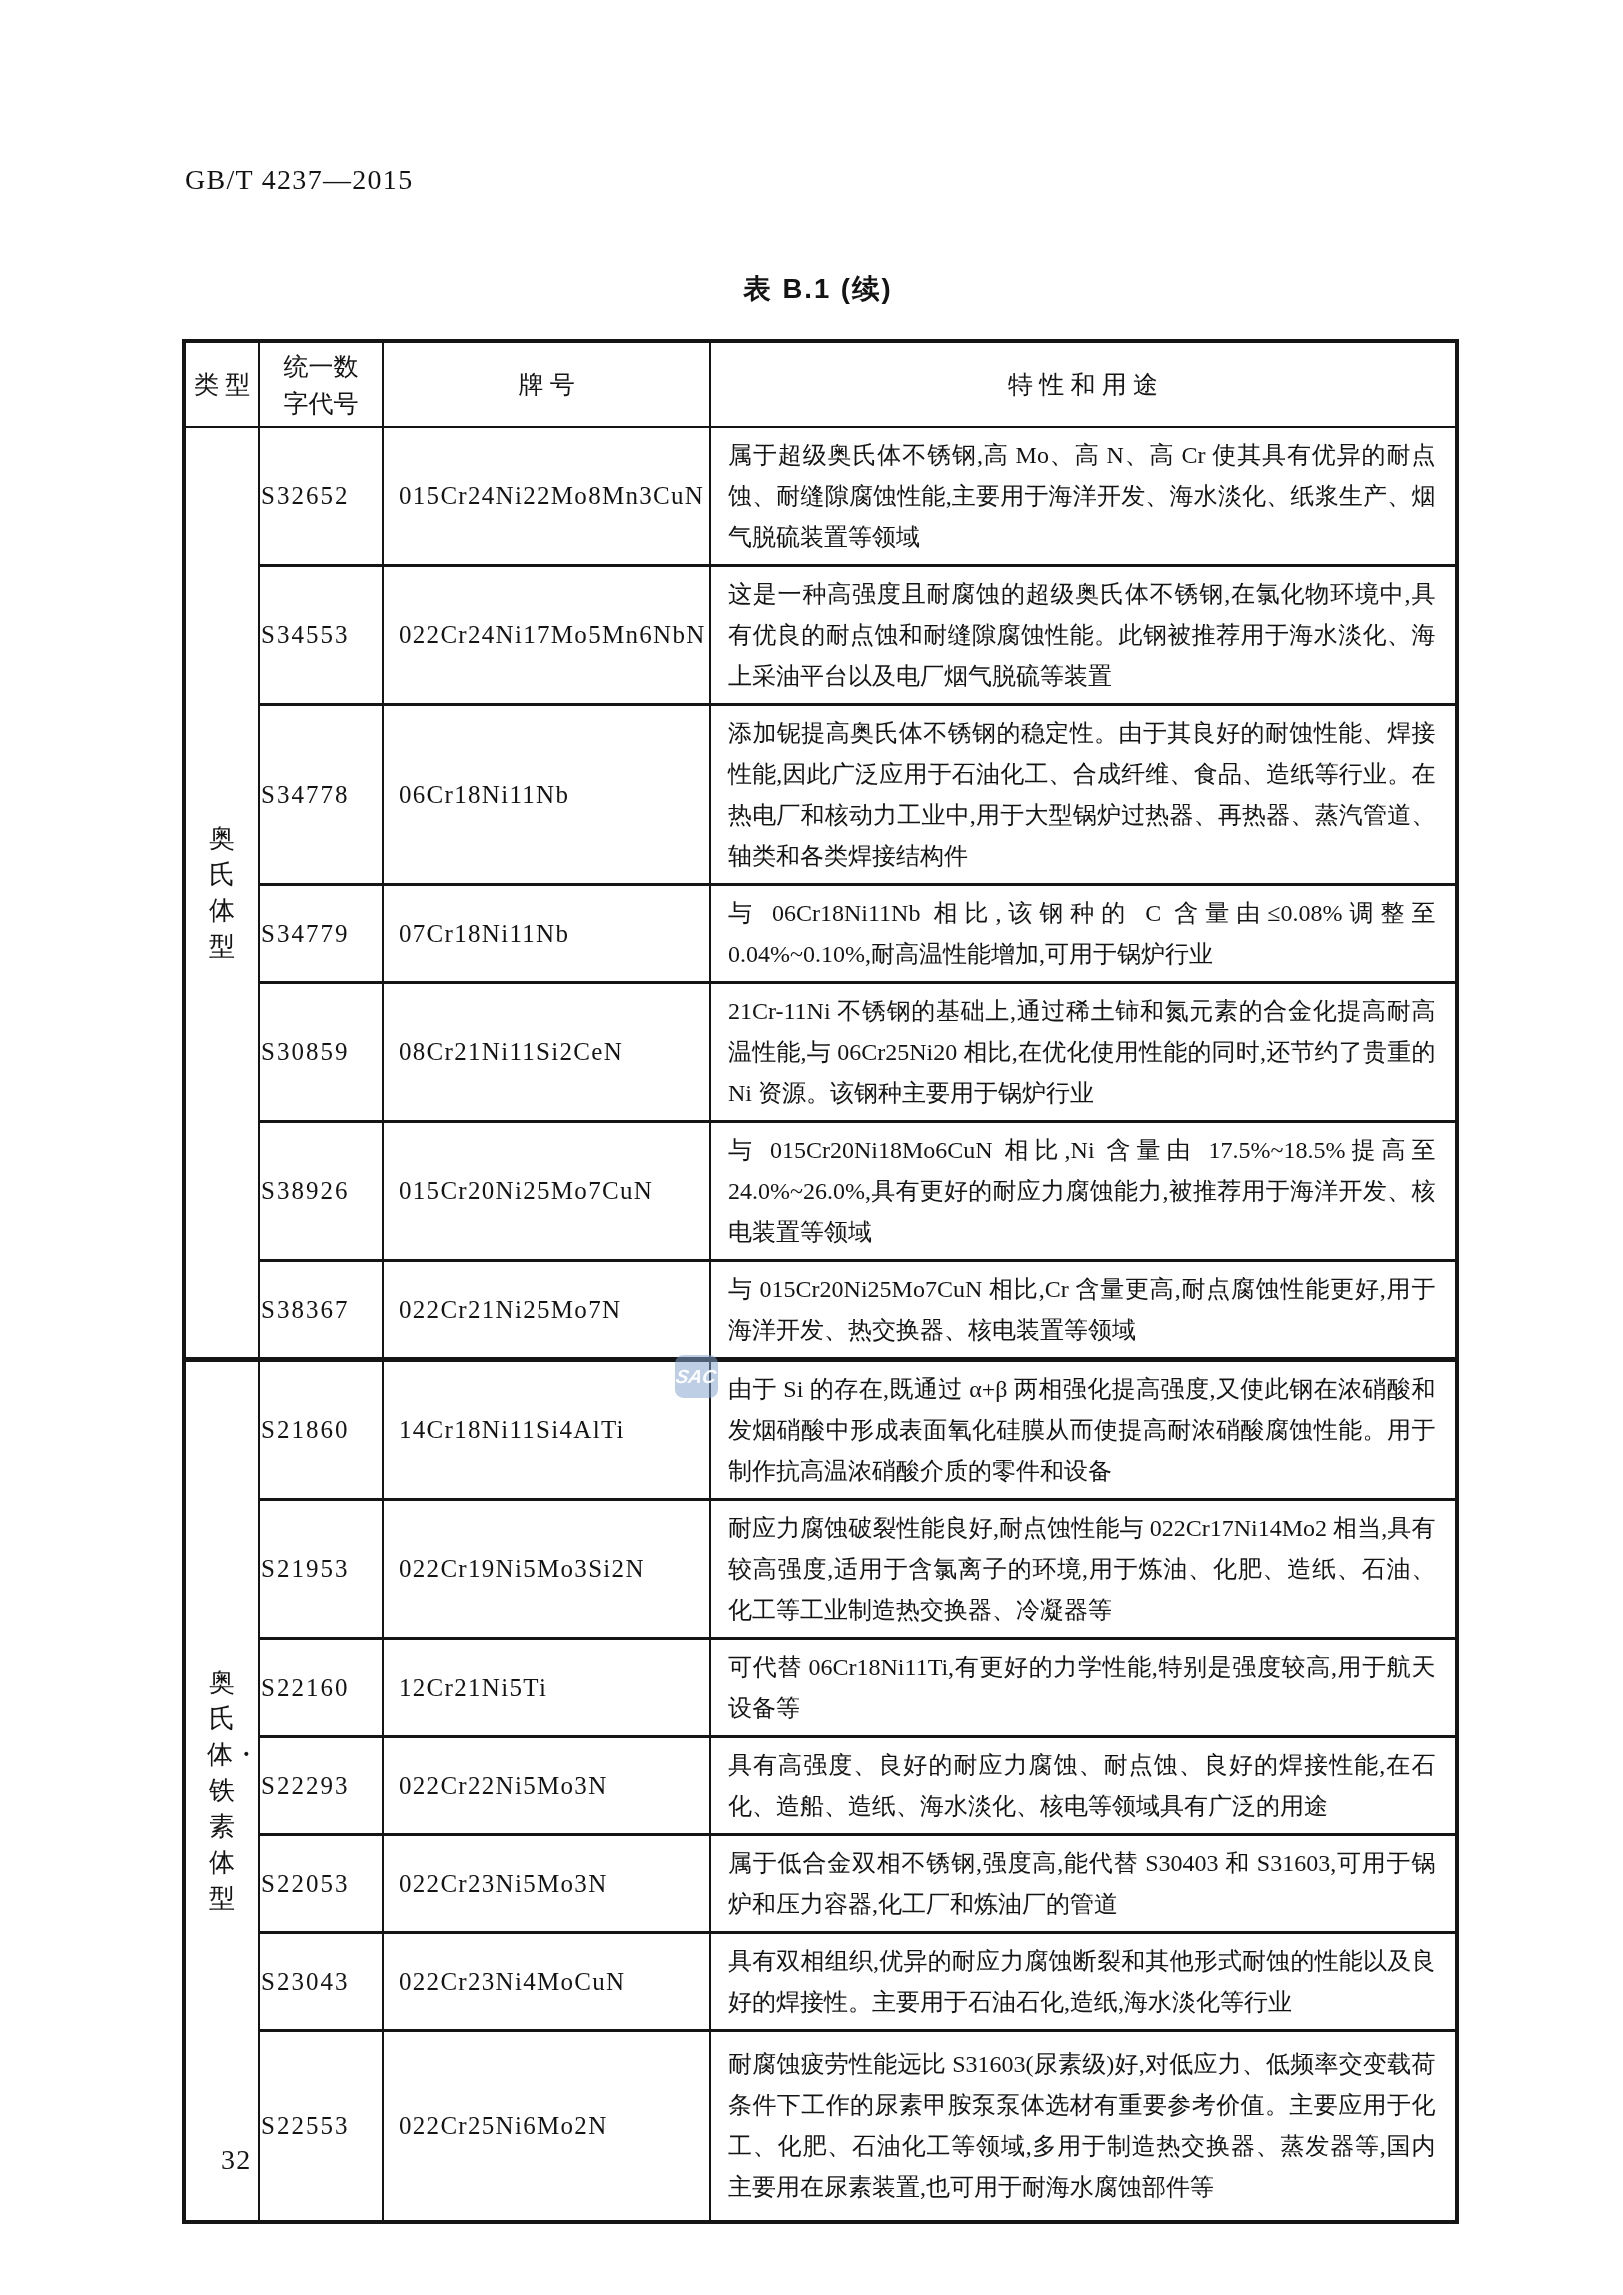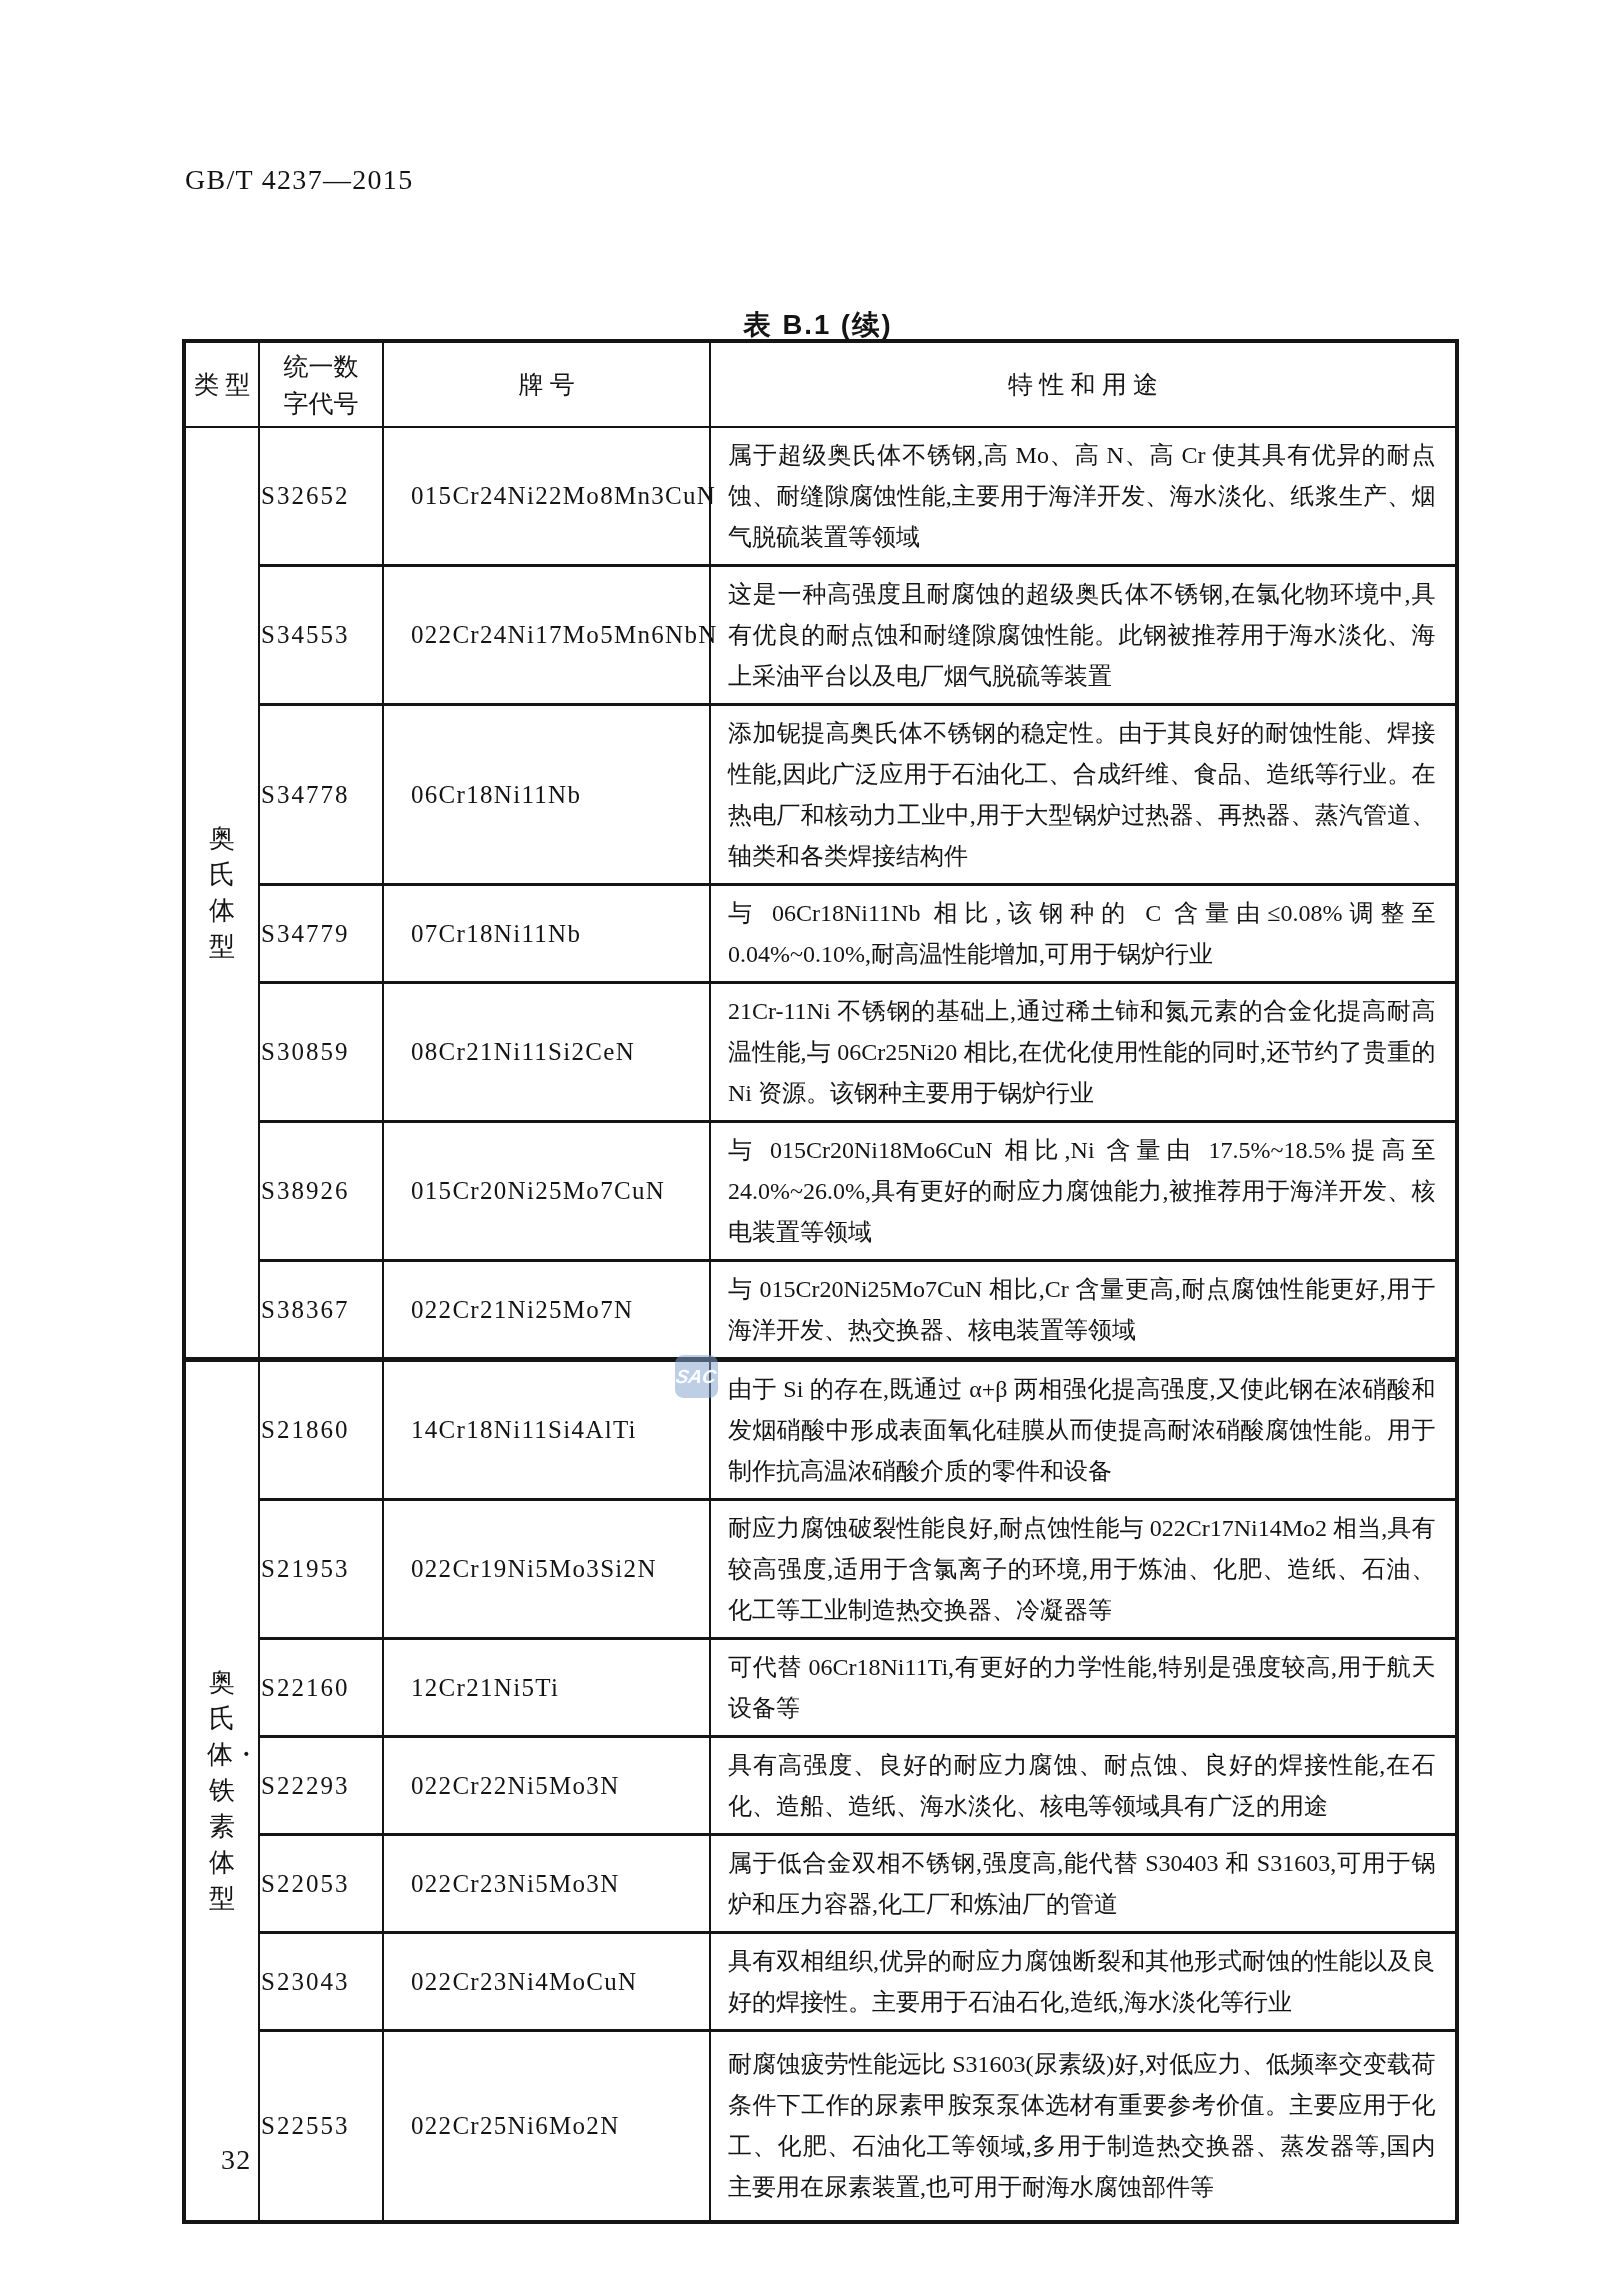--- a/index.html
+++ b/index.html
@@ -14,21 +14,20 @@
 
   .doc-code {
     position:absolute; left:185px; top:164px;
     font-size:28px; letter-spacing:1.3px; font-weight:400;
   }
 
   .table-title {
     position:absolute; left:182px; top:271px; width:1272px;
     text-align:center; font-size:27.5px; font-weight:bold; letter-spacing:2px;
     font-family:"Liberation Sans","DejaVu Sans",sans-serif;
-    margin-top:36px;
   }
 
   table.spec {
     position:absolute; left:182px; top:339px; width:1272px;
     border-collapse:collapse; table-layout:fixed;
     border:4.6px solid #151515;
     background:transparent;
   }
   table.spec col.c1 { width:75px; }
   table.spec col.c2 { width:124px; }
@@ -44,21 +43,21 @@
   table.spec tbody tr.first td { border-top:0; }
   table.spec tbody tr.section-start td { border-top:5.2px solid #151515;margin-left:9px; }
 
   .type-cell { text-align:center; }
   .vtext {
     width:30px; margin:0 auto;
     font-size:26px; line-height:36px;
     word-break:break-all; text-align:center; letter-spacing:0;
   }
   .code-cell { text-align:left; font-size:25px; letter-spacing:2px; }
-  .grade-cell { font-size:25px; letter-spacing:1.3px; padding-left:27px; }
+  .grade-cell { font-size:25px; letter-spacing:1.3px; padding-left:15px; }
   .desc-cell {
     font-size:24px; line-height:41px;
     text-align:justify; text-align-last:left;
     padding:6.5px 19.6px 6.5px 17px;
   }
 
   .watermark {
     position:absolute; left:675px; top:1355px; width:43px; height:43px;
     background:rgba(128,162,206,0.52); border-radius:8.5px;
     display:flex; align-items:center; justify-content:center;

